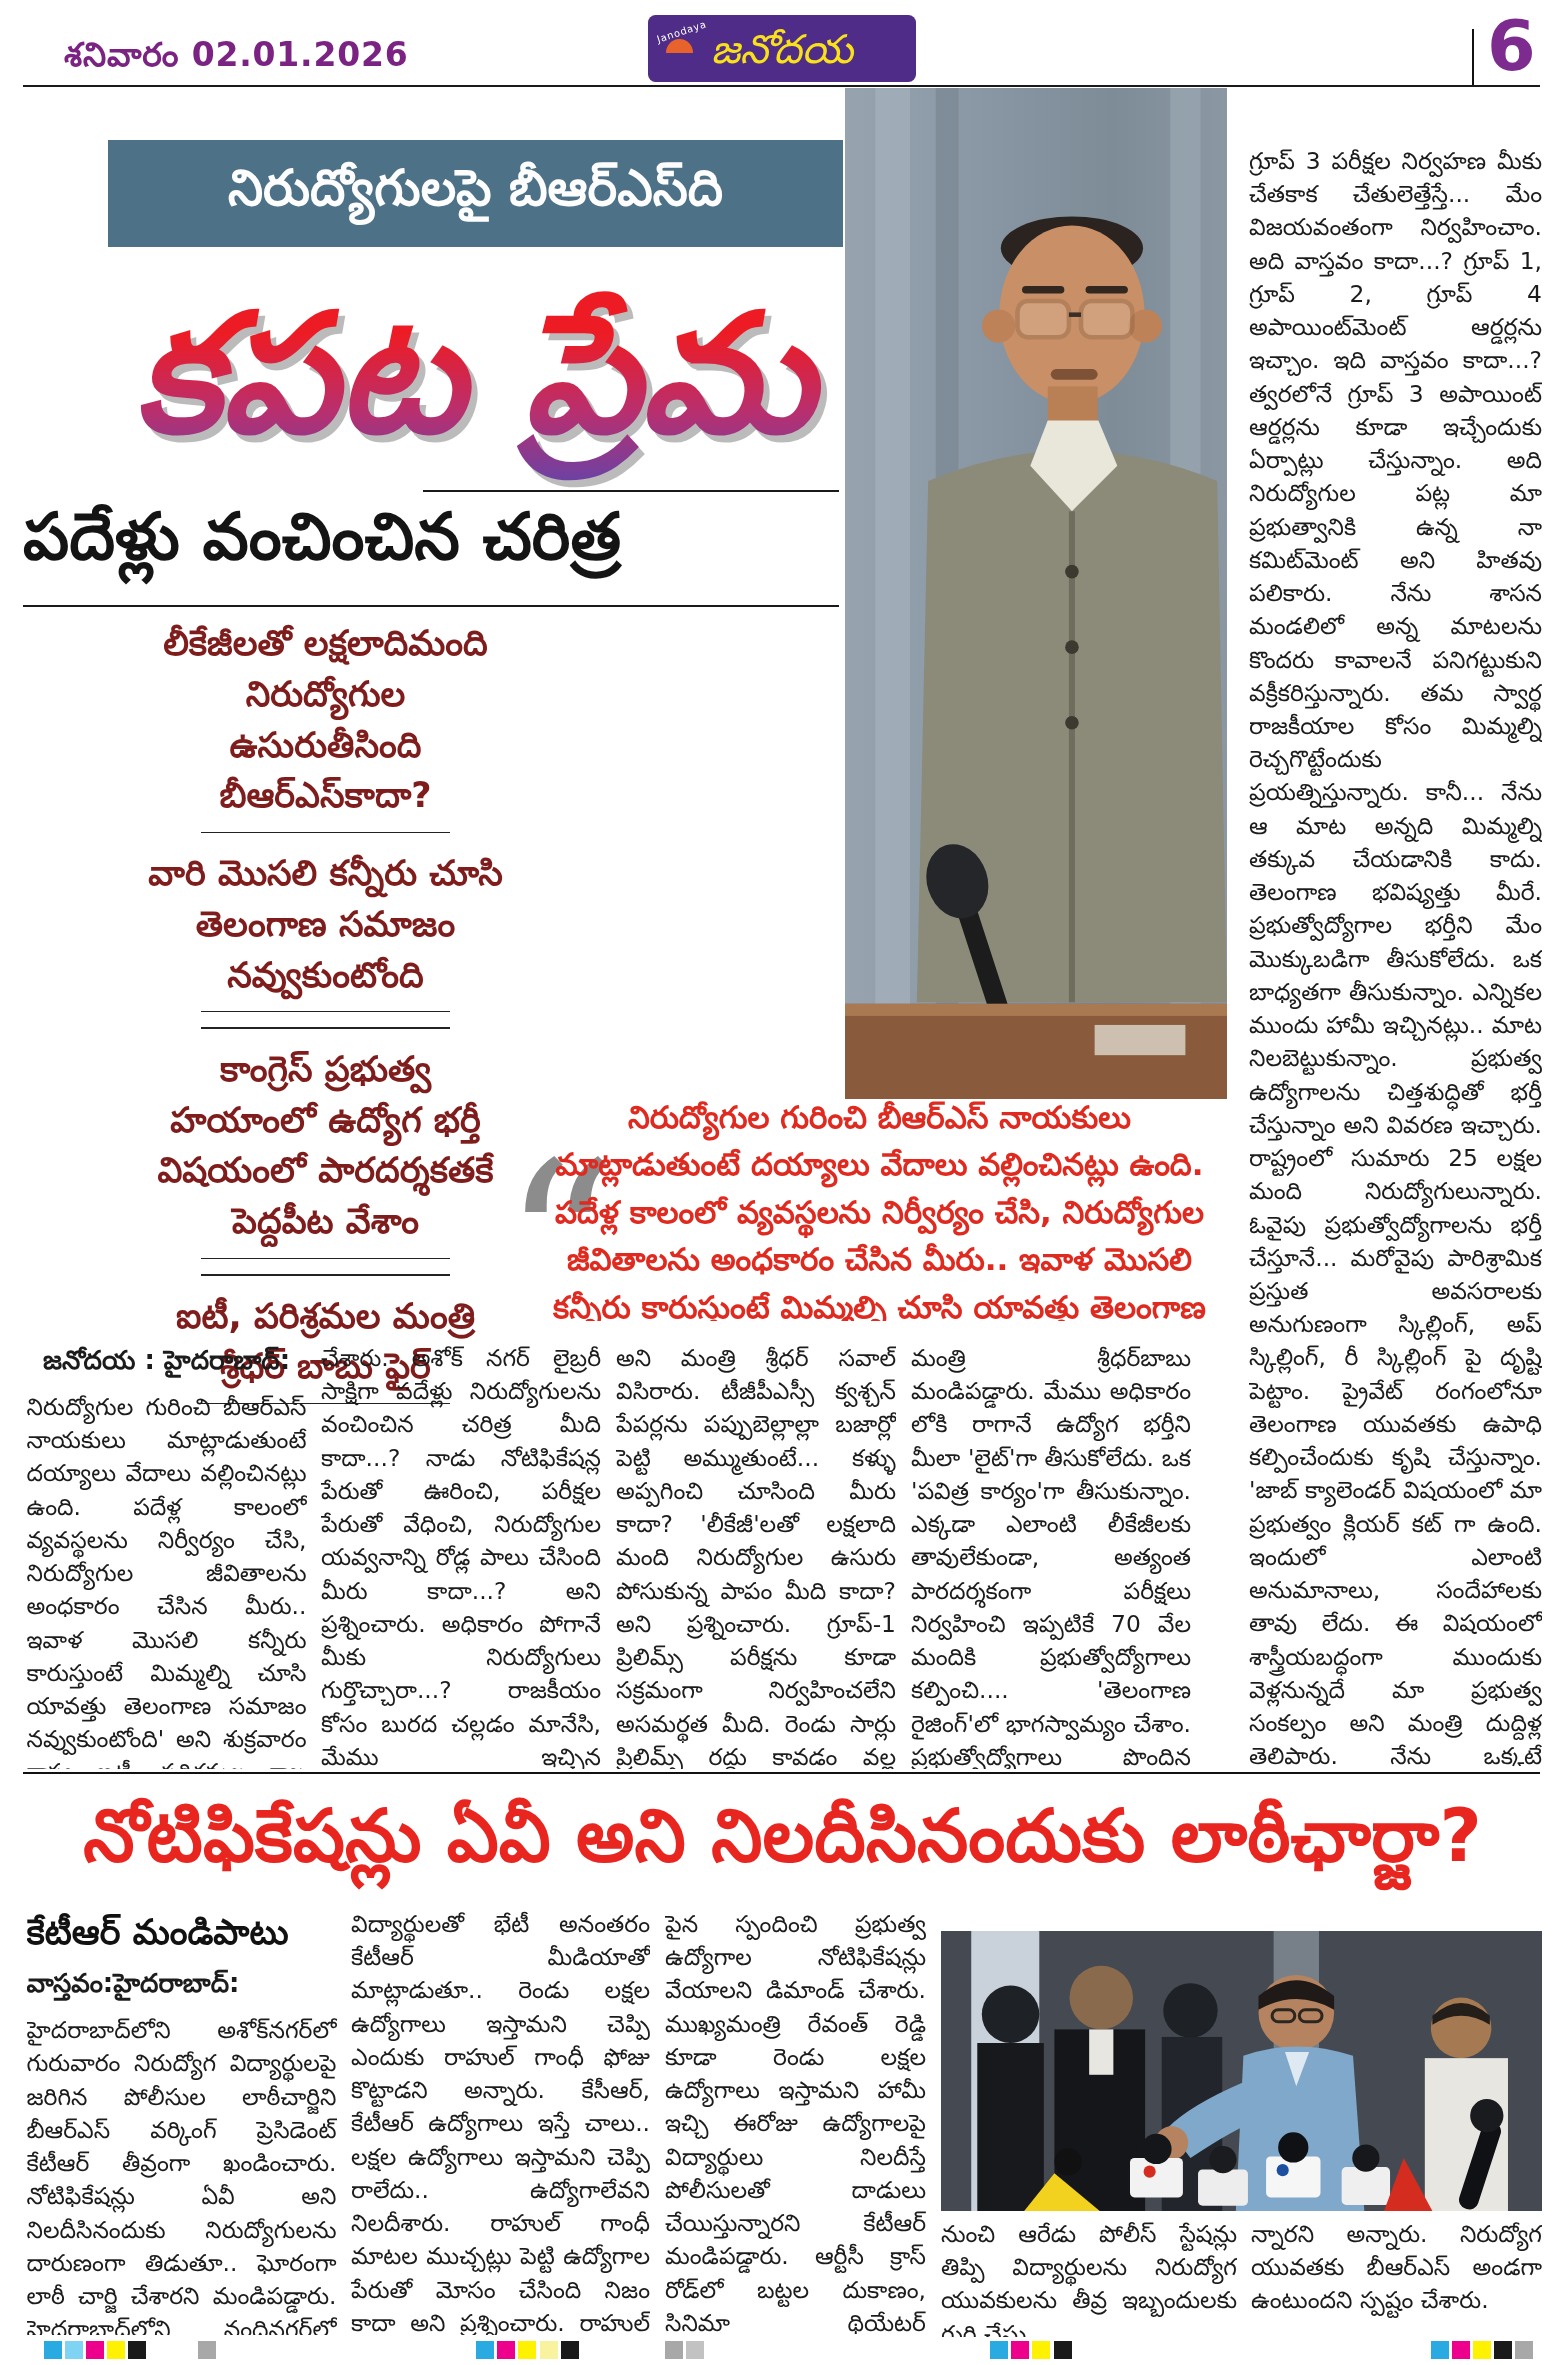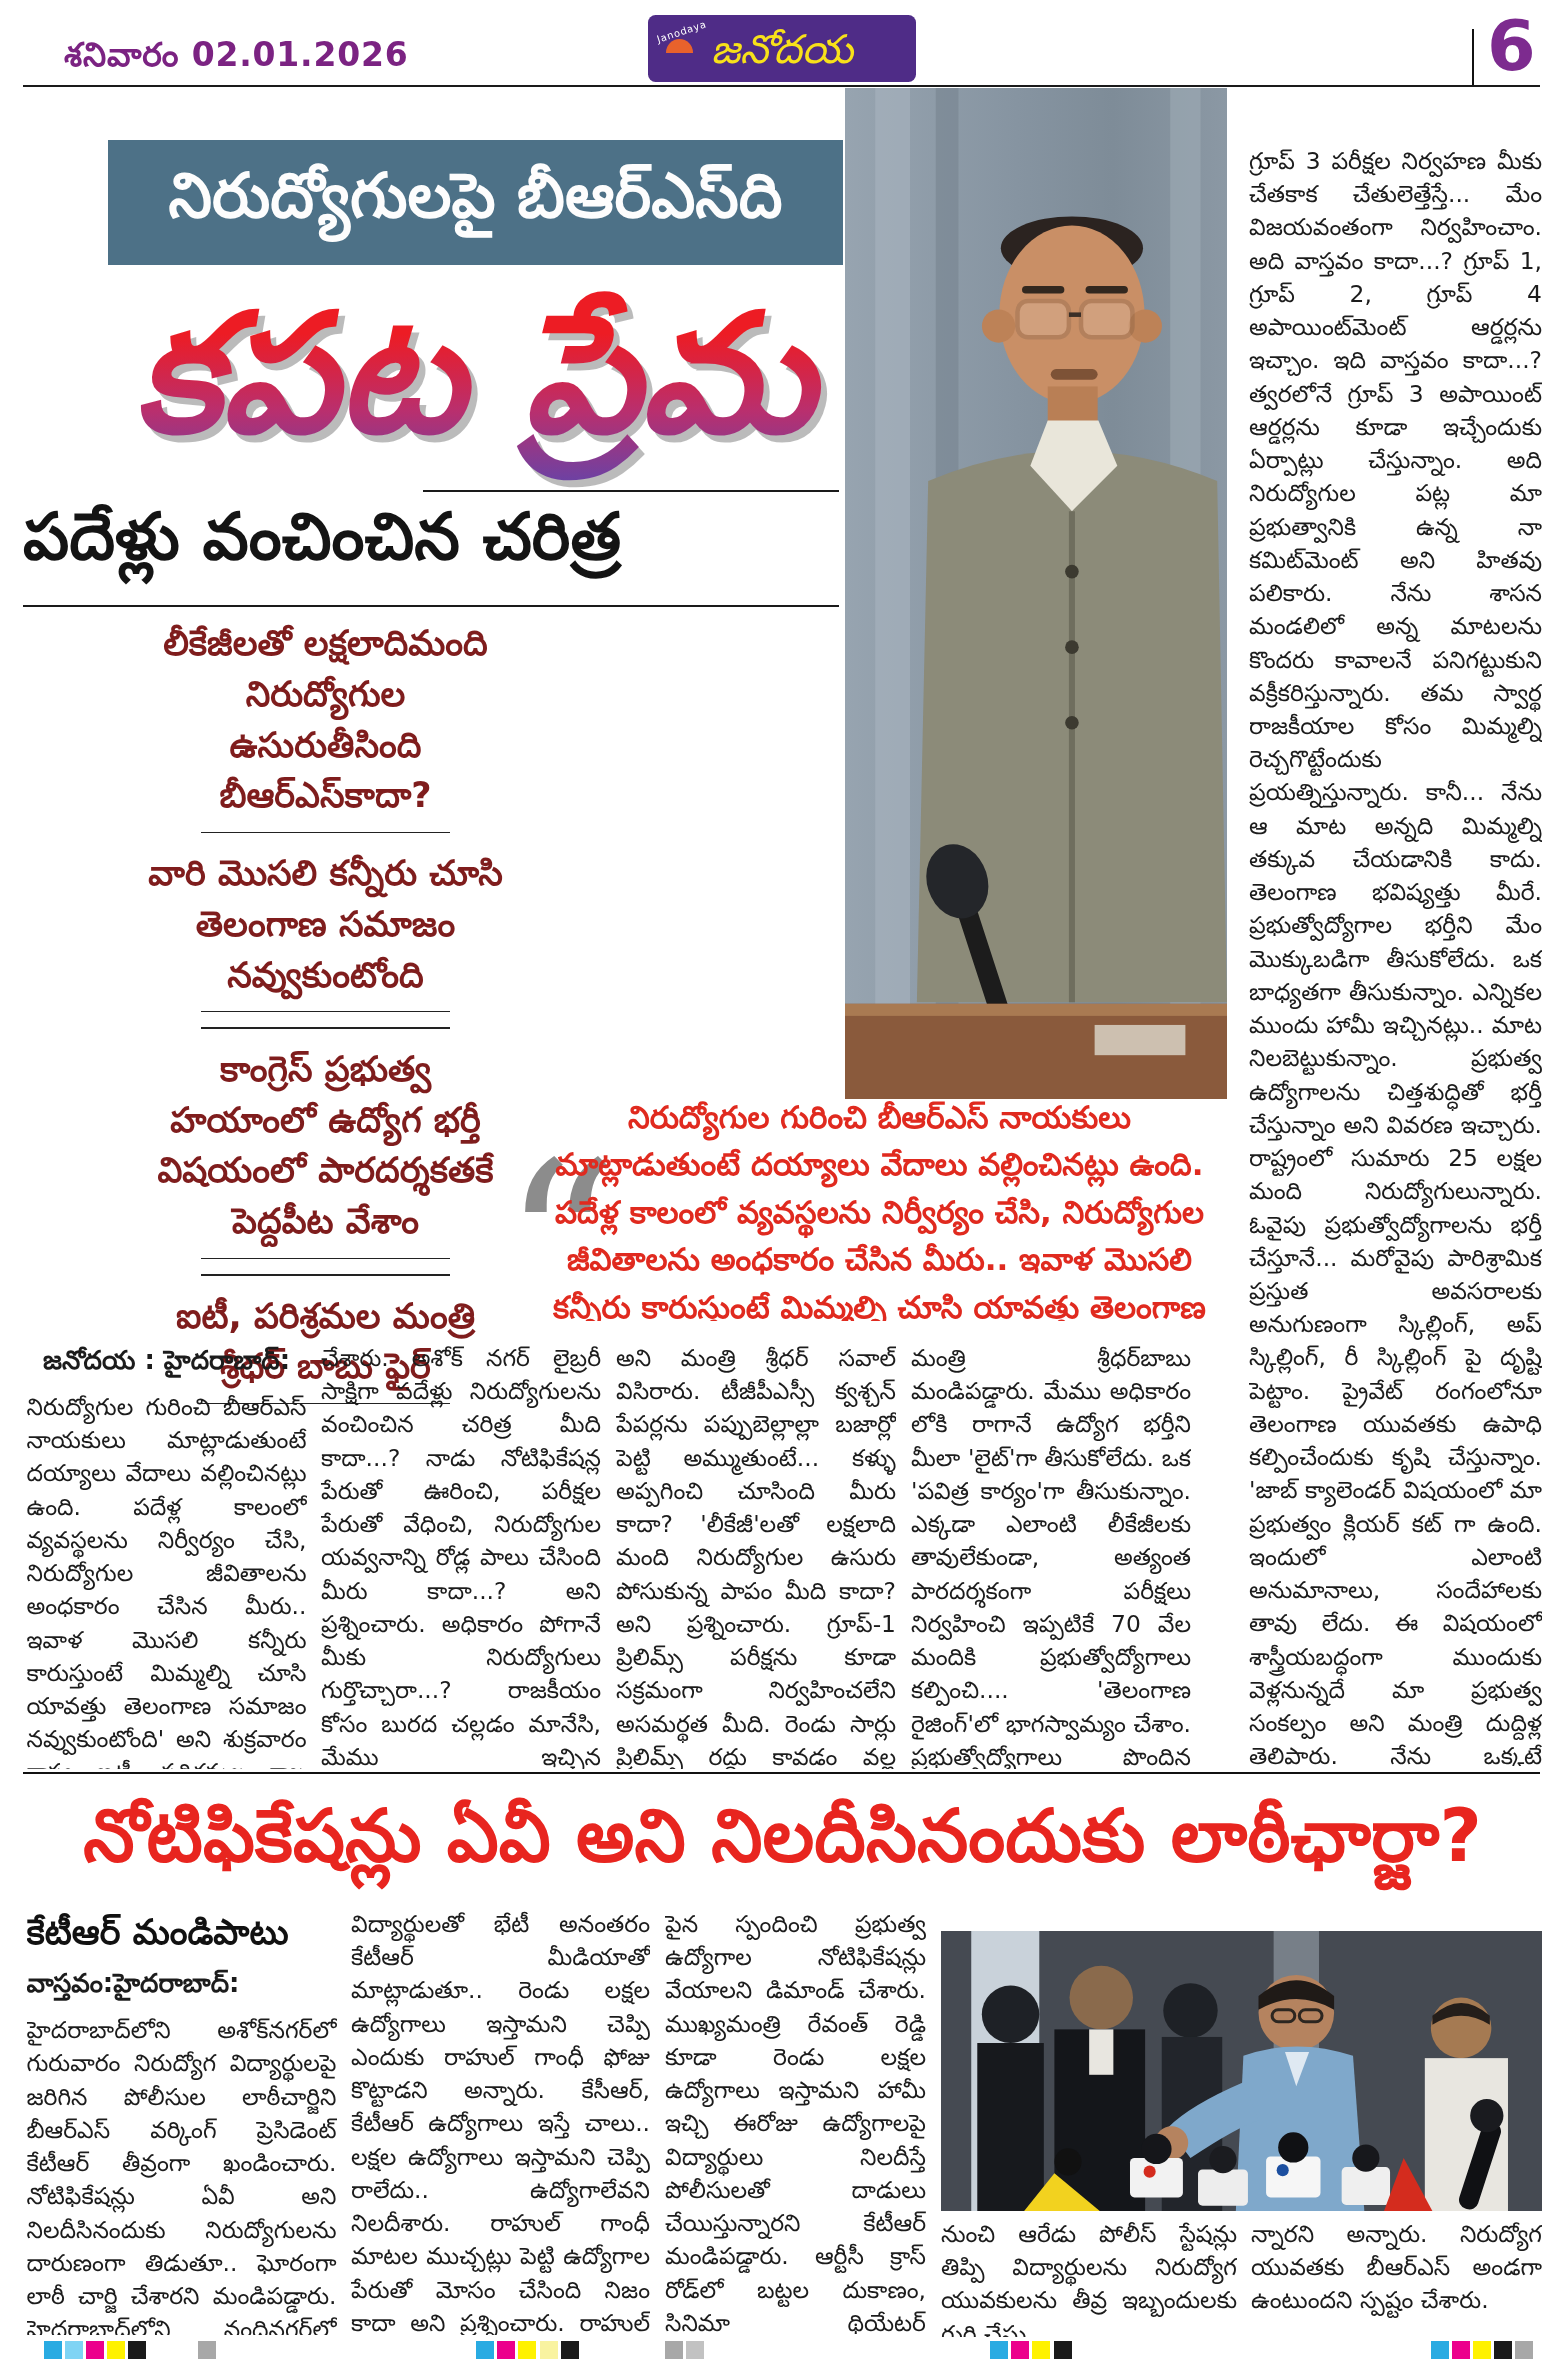--- a/index.html
+++ b/index.html
@@ -13,22 +13,22 @@
     display:flex;align-items:center;justify-content:center;}
   .masthead-title{color:#f8e11a;font-size:40px;font-weight:normal;font-style:italic;line-height:1;}
   .masthead-logo{position:absolute;left:7.6px;top:4.5px;width:48px;height:48px;}
   .logo-sun{position:absolute;left:10.6px;top:19.7px;width:27px;height:13.6px;background:#e8622c;border-radius:27px 27px 0 0;}
   .logo-text{position:absolute;left:0;top:6px;font-size:9.8px;color:#ffffff;transform:rotate(-18deg);letter-spacing:0.8px;}
   .pn-rule{position:absolute;left:1472px;top:29px;width:2.3px;height:57px;background:#111;}
   .page-number{position:absolute;left:1487px;top:10.6px;font-size:70px;font-weight:bold;color:#7d2b8f;line-height:1;}
   .header-rule{position:absolute;left:23px;top:85px;width:1517px;height:2.3px;background:#1a1a1a;}
 
   
-  .kicker{position:absolute;left:108px;top:140px;width:735px;height:125px;background:#4d7187;color:#fdfdfd;
-    display:flex;align-items:center;justify-content:center;font-size:62px;font-weight:bold;}
+  .kicker{position:absolute;left:108px;top:140px;width:735px;height:107px;background:#4d7187;color:#fdfdfd;
+    display:flex;align-items:center;justify-content:center;font-size:50px;font-weight:bold;}
   .headline{position:absolute;left:104px;top:261px;width:741px;height:242px;
     font-size:165px;font-weight:900;font-style:italic;line-height:227px;text-align:center;white-space:nowrap;
     color:#c2203a;
     background:linear-gradient(180deg,#ed1c24 30%,#b92f6e 62%,#6a42a5 92%);
     -webkit-background-clip:text;background-clip:text;-webkit-text-fill-color:transparent;
     filter:drop-shadow(6px 7.6px 0 rgba(60,60,60,0.35));}
   .sub-rule-top{position:absolute;left:423px;top:490px;width:416px;height:2.3px;background:#1a1a1a;}
   .subheadline{position:absolute;left:23px;top:499px;width:816px;font-size:65px;font-weight:bold;color:#141414;
     text-align:left;white-space:nowrap;}
   .sub-rule-bottom{position:absolute;left:23px;top:605px;width:816px;height:2.3px;background:#1a1a1a;}

